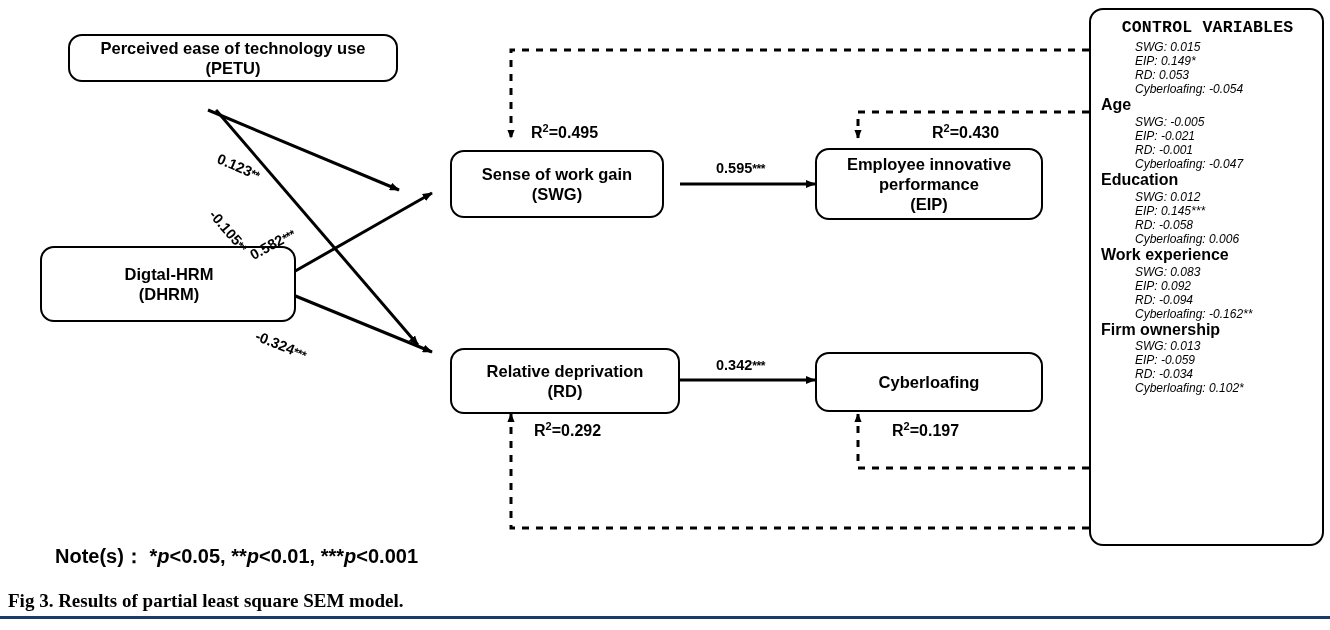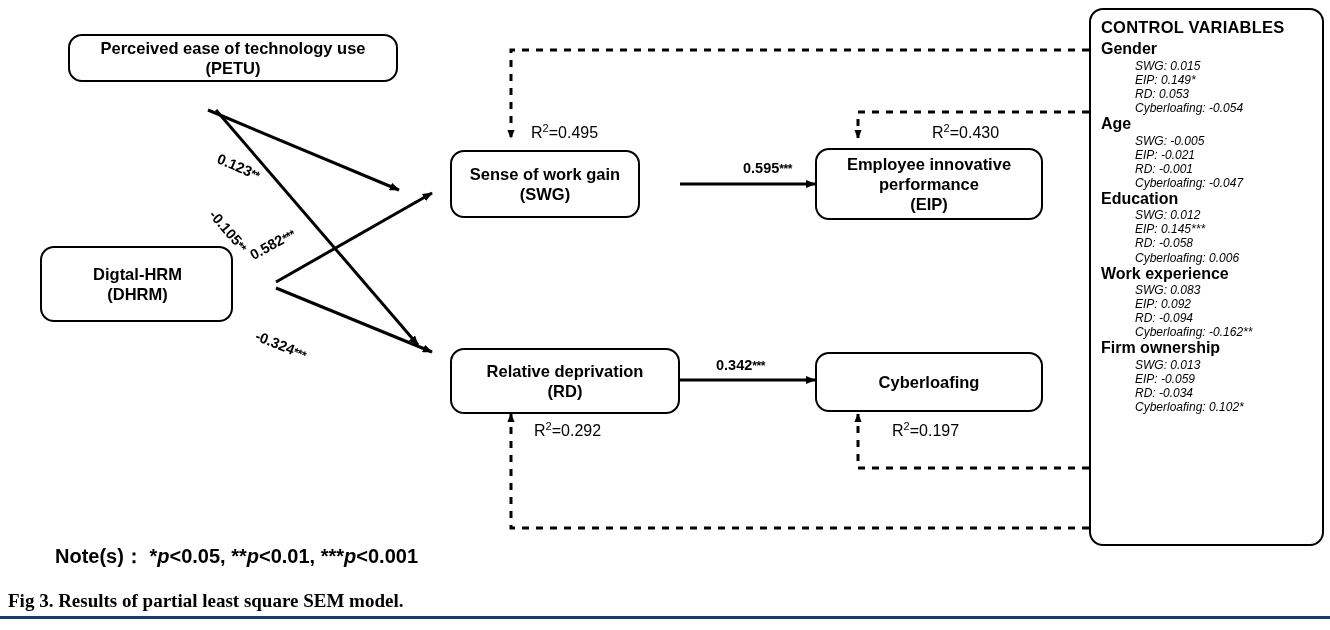--- a/index.html
+++ b/index.html
@@ -33,34 +33,34 @@
     position:absolute;
     left:1089px;top:8px;width:235px;height:538px;
     border:2.5px solid #000;
     border-radius:14px;
     background:#fff;
     z-index:3;
     box-sizing:border-box;
     padding:6px 8px 4px 10px;
   }
   .ctrl-title{
-    font-weight:bold;font-size:16.5px;text-align:left;
-    margin:2px 0 3px 0;letter-spacing:.2px;
+    font-weight:bold;font-size:16.5px;text-align:center;
+    margin:2px 0 3px 0;letter-spacing:.2px;font-family:Liberation Mono, monospace;
   }
   .ctrl-group-name{
     font-weight:bold;font-size:16px;line-height:1.17;margin-top:0px;
   }
   .ctrl-item{
     font-style:italic;font-size:12px;line-height:1.17;
     margin-left:34px;white-space:nowrap;
   }
 
   .r2{
     position:absolute;z-index:4;
-    font-weight:normal;font-size:16px;background:transparent;
+    font-weight:bold;font-size:16px;background:transparent;
     white-space:nowrap;
   }
   .r2 sup{font-size:11px;vertical-align:super;}
 
   .plabel{
     position:absolute;z-index:4;
     font-weight:bold;font-size:14.5px;
     white-space:nowrap;background:transparent;
   }
   .plabel.rot{transform-origin:left center;}
@@ -117,28 +117,28 @@
     <path d="M1089,528 L511,528 L511,414" stroke="#000" stroke-width="3" fill="none" stroke-dasharray="7,7" marker-end="url(#ahd)"></path>
   </svg>
 
   <div class="node" style="left:68px;top:34px;width:330px;height:48px;">
     <div>
       <div>Perceived ease of technology use</div>
       <div>(PETU)</div>
     </div>
   </div>
 
-  <div class="node" style="left:40px;top:246px;width:193px;height:76px;padding-left:8px;">
+  <div class="node" style="left:40px;top:246px;width:256px;height:76px;padding-left:8px;">
     <div>
       <div>Digtal-HRM</div>
       <div>(DHRM)</div>
     </div>
   </div>
 
-  <div class="node" style="left:450px;top:150px;width:190px;height:68px;">
+  <div class="node" style="left:450px;top:150px;width:214px;height:68px;">
     <div>
       <div>Sense of work gain</div>
       <div>(SWG)</div>
     </div>
   </div>
 
   <div class="node" style="left:815px;top:148px;width:228px;height:72px;">
     <div>
       <div>Employee innovative</div>
       <div>performance</div>
@@ -181,32 +181,31 @@
   </div>
 
   <div class="plabel rot" style="left:251px;top:248px;transform:rotate(-29deg);">
     <span>0.582</span><sup>***</sup>
   </div>
 
   <div class="plabel rot" style="left:256px;top:327px;transform:rotate(22deg);">
     <span>-0.324</span><sup>***</sup>
   </div>
 
-  <div class="plabel" style="left:743px;top:160px;">
+  <div class="plabel" style="left:716px;top:160px;">
     <span>0.595</span><sup>***</sup>
   </div>
 
   <div class="plabel" style="left:716px;top:357px;">
     <span>0.342</span><sup>***</sup>
   </div>
 
   <div class="ctrlbox">
     <div class="ctrl-title">CONTROL VARIABLES</div>
     <div id="ctrl-groups">
-        <div class="ctrl-group-name">Gender</div>
         <div class="ctrl-item">SWG: 0.015</div>
         <div class="ctrl-item">EIP: 0.149*</div>
         <div class="ctrl-item">RD: 0.053</div>
         <div class="ctrl-item">Cyberloafing: -0.054</div>
         <div class="ctrl-group-name">Age</div>
         <div class="ctrl-item">SWG: -0.005</div>
         <div class="ctrl-item">EIP: -0.021</div>
         <div class="ctrl-item">RD: -0.001</div>
         <div class="ctrl-item">Cyberloafing: -0.047</div>
         <div class="ctrl-group-name">Education</div>

